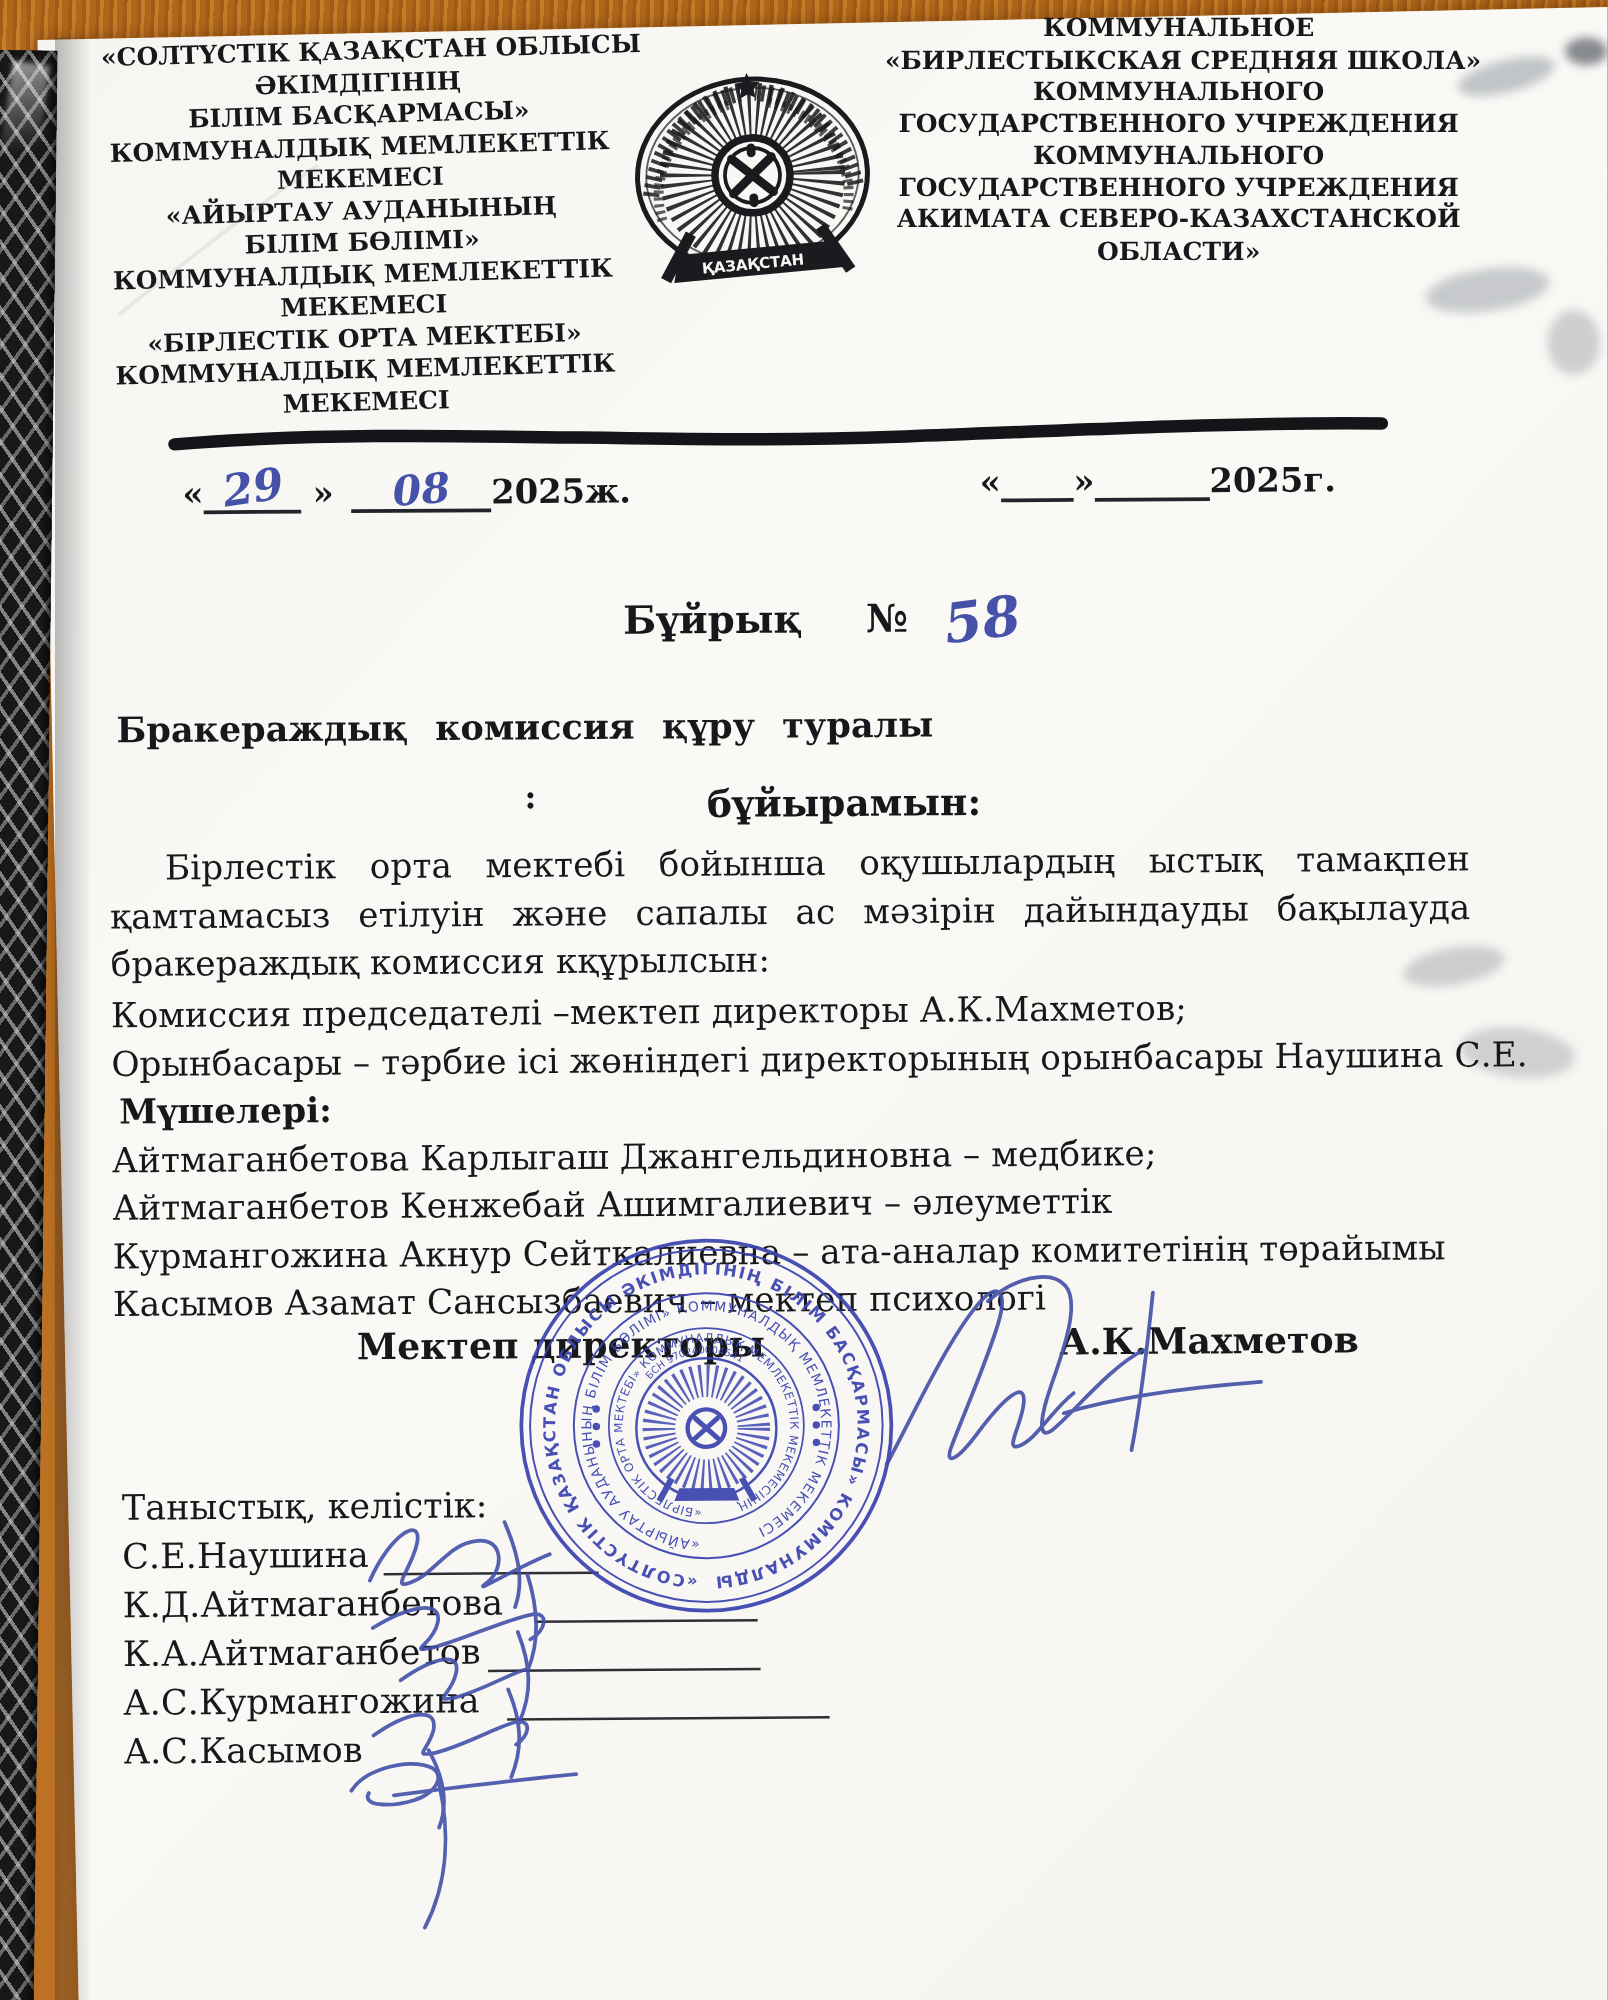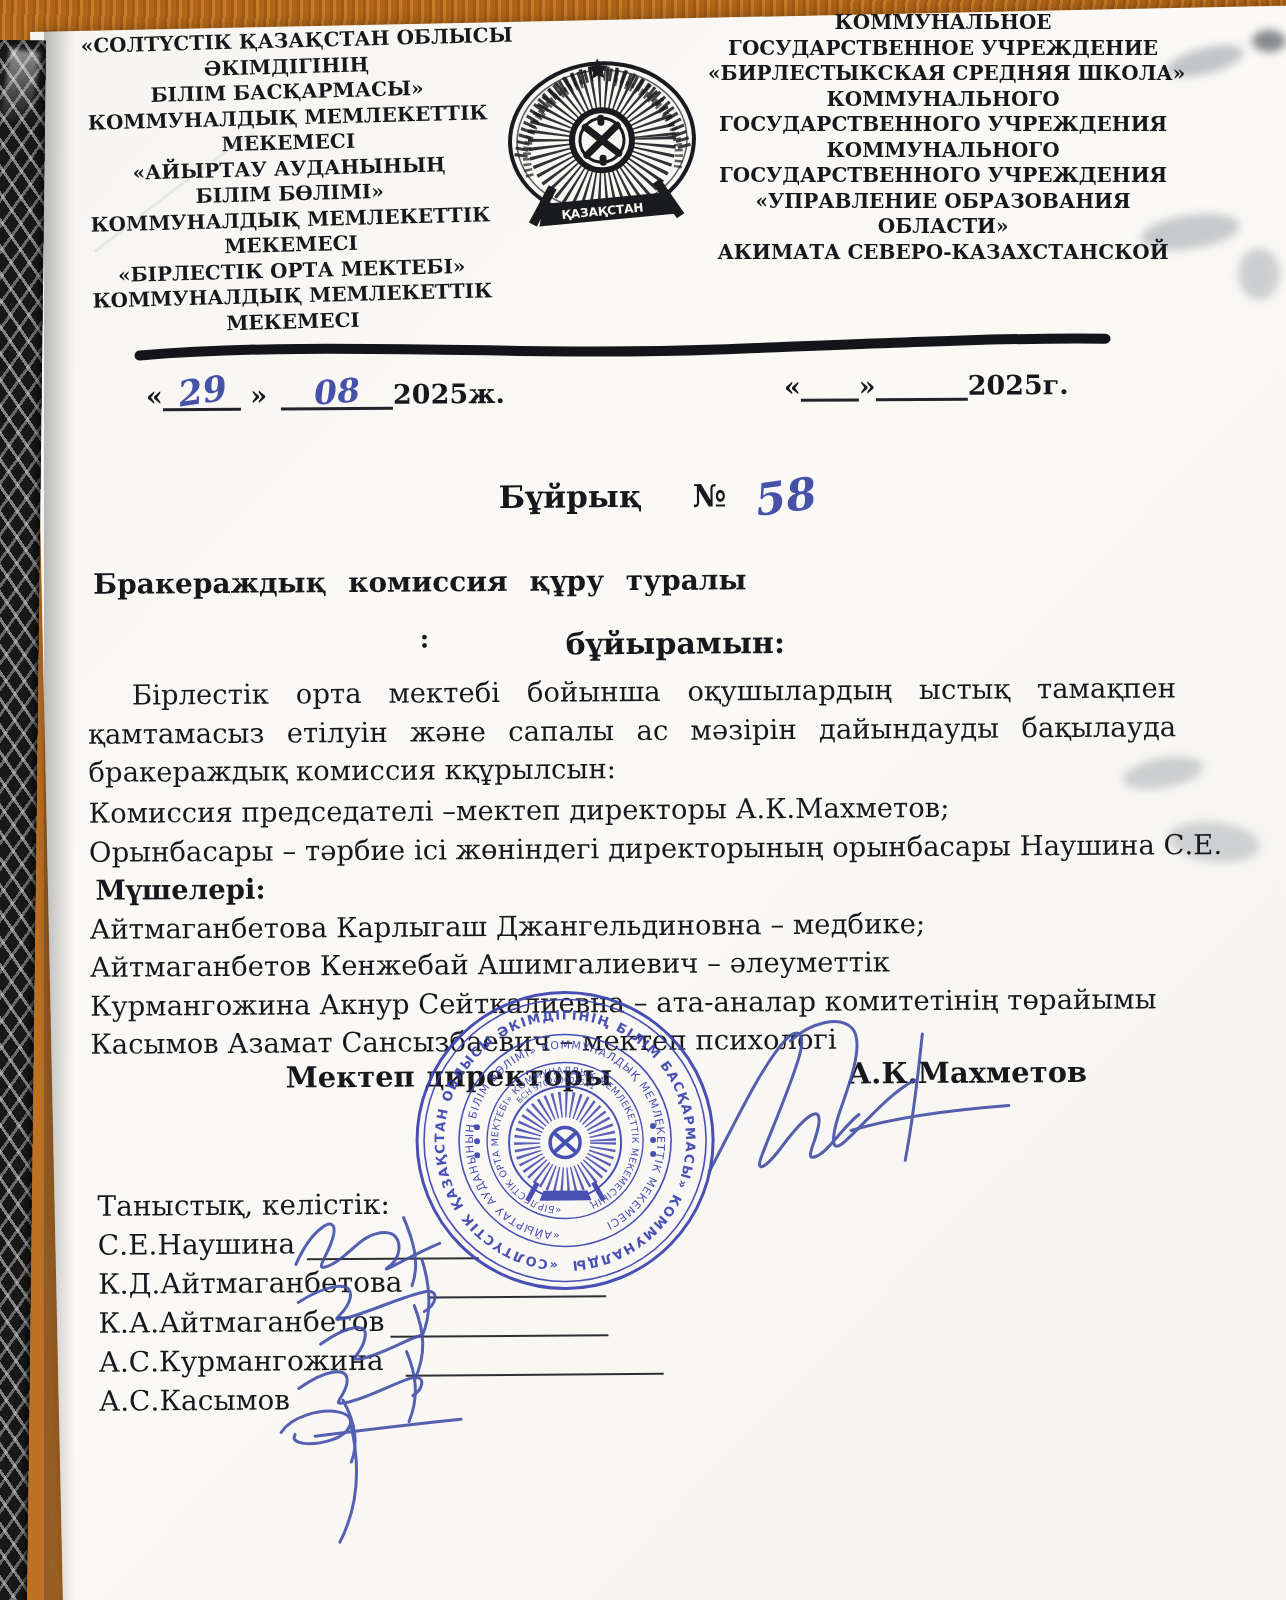--- a/index.html
+++ b/index.html
@@ -114,29 +114,27 @@
     <div>БІЛІМ БӨЛІМІ»</div>
     <div>КОММУНАЛДЫҚ МЕМЛЕКЕТТІК</div>
     <div>МЕКЕМЕСІ</div>
     <div>«БІРЛЕСТІК ОРТА МЕКТЕБІ»</div>
     <div>КОММУНАЛДЫҚ МЕМЛЕКЕТТІК</div>
     <div>МЕКЕМЕСІ</div>
   </div>
 
   <div class="hdr hdr-right">
     <div>КОММУНАЛЬНОЕ</div>
-    <div>ГОСУДАРСТВЕННОЕ УЧРЕЖДЕНИЕ</div>
     <div>«БИРЛЕСТЫКСКАЯ СРЕДНЯЯ ШКОЛА»</div>
     <div>КОММУНАЛЬНОГО</div>
     <div>ГОСУДАРСТВЕННОГО УЧРЕЖДЕНИЯ</div>
     <div>КОММУНАЛЬНОГО</div>
     <div>ГОСУДАРСТВЕННОГО УЧРЕЖДЕНИЯ</div>
-    <div>«УПРАВЛЕНИЕ ОБРАЗОВАНИЯ</div>
+    <div>АКИМАТА СЕВЕРО-КАЗАХСТАНСКОЙ</div>
     <div>ОБЛАСТИ»</div>
-    <div>АКИМАТА СЕВЕРО-КАЗАХСТАНСКОЙ</div>
   </div>
 
   <svg class="emblem" width="208" height="190" viewBox="0 0 208 190">
     <g stroke="#1a1b1e" fill="none" transform="rotate(-3 104 90)">
       <ellipse cx="104" cy="88" rx="92" ry="77" stroke-width="4"></ellipse>
       <ellipse cx="104" cy="88" rx="85" ry="70" stroke-width="1.5" opacity=".7"></ellipse>
 
       <circle cx="104" cy="88" r="52" stroke-width="44" stroke-dasharray="2.4 4.2" opacity=".9"></circle>
 
       <path d="M22,100 C30,55 60,28 98,22" stroke-width="13" stroke-dasharray="3 3.4" opacity=".85"></path>

